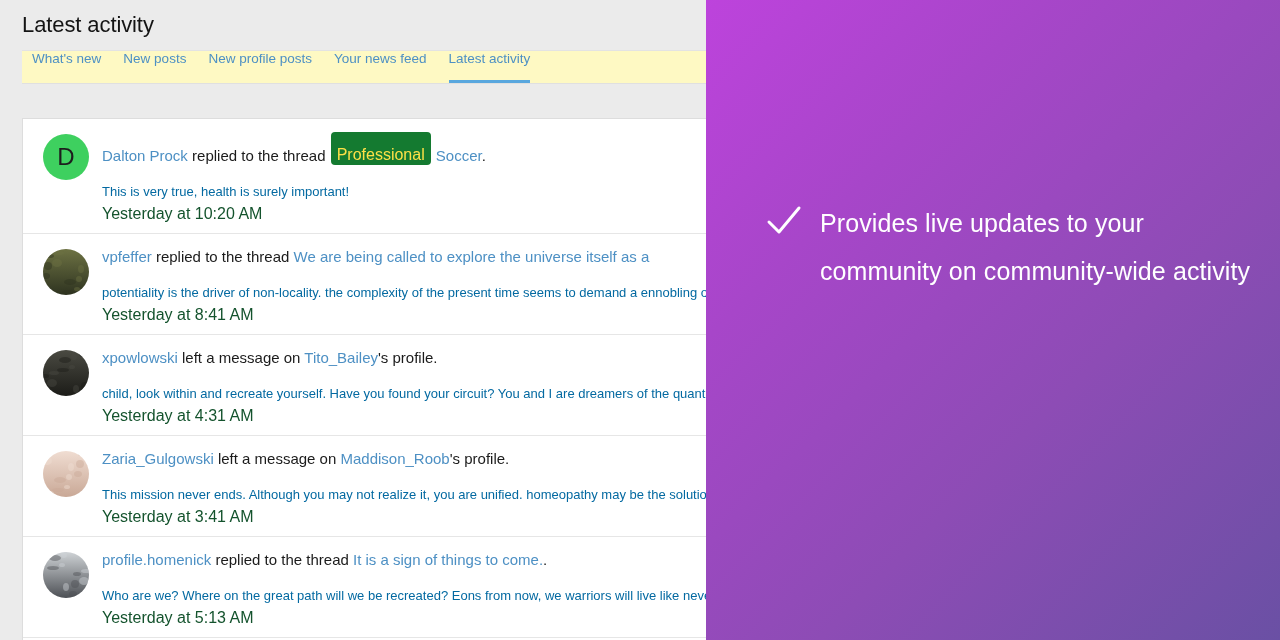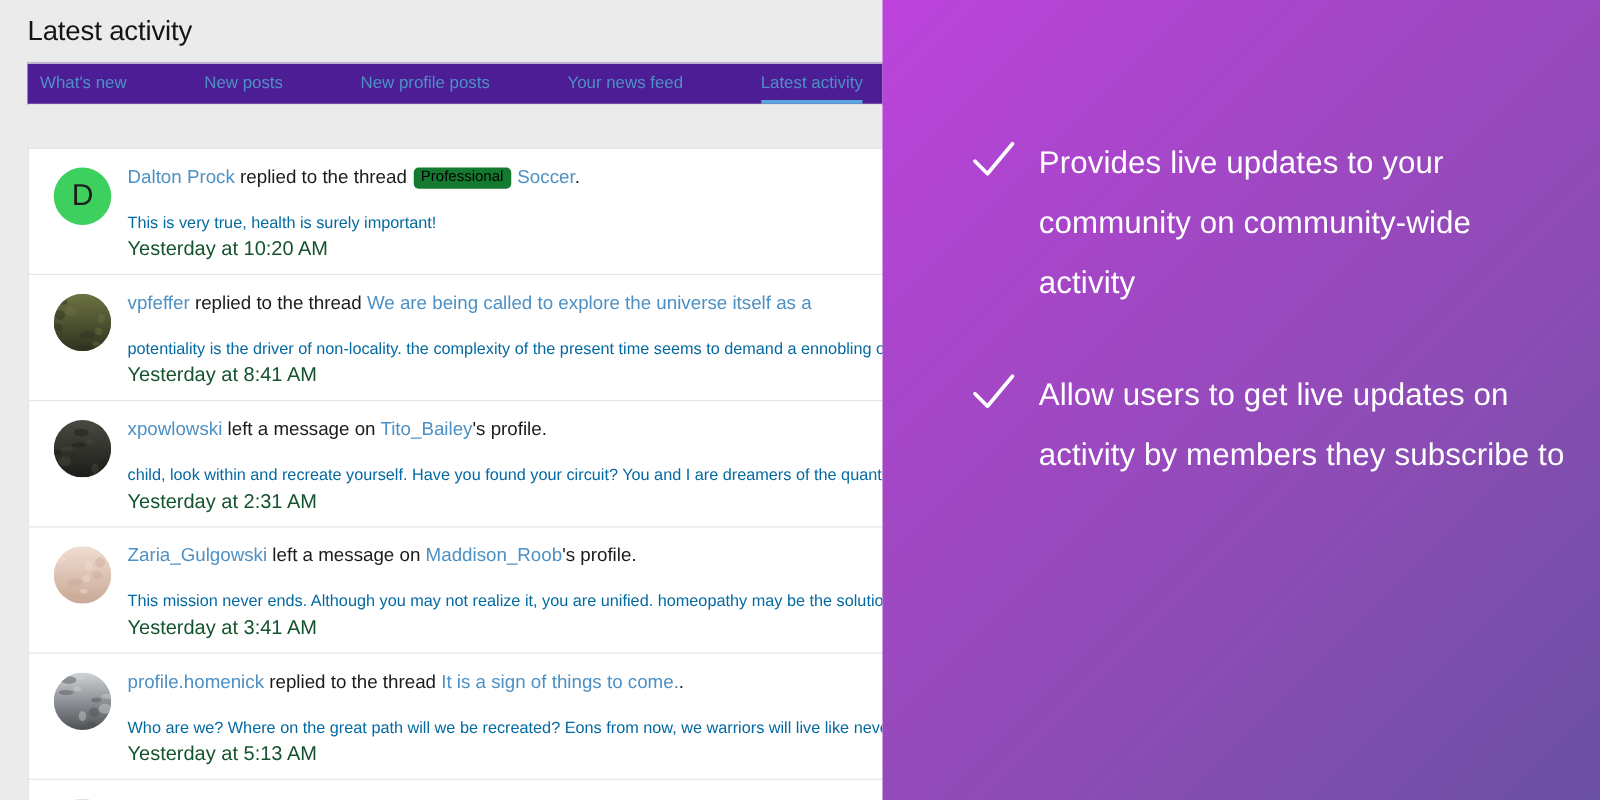--- a/index.html
+++ b/index.html
@@ -32,27 +32,25 @@
     padding: 11px 0 0 22px;
     line-height: 28px;
     white-space: nowrap;
   }
 
   #tabbar {
     position: absolute;
     left: 22px; top: 50px;
     width: 760px;
     height: 34px;
-    background: #4c1d95;
+    background: #fef9c3;
     border-top: 1px solid #e3e3e3;
     border-bottom: 1px solid #e0e0e0;
     display: flex;
-    align-items: flex-end;
     box-sizing: border-box;
-    gap: 40px;
   }
   .tab {
     font-size: 13.5px;
     color: #4d90c4;
     padding: 0 0 7px 0;
     margin-right: 22px;
     white-space: nowrap;
     border-bottom: 3px solid transparent;
     line-height: 15px;
     cursor: pointer;
@@ -111,24 +109,24 @@
     line-height: 19px;
     white-space: nowrap;
   }
   .row-head .lnk {
     color: #4d90c4;
     cursor: pointer;
   }
   .badge {
     display: inline-block;
     background: #147a30;
-    color: #000000;
-    font-size: 12px;
+    color: #fde047;
+    font-size: 16px;
     line-height: 14px;
-    padding: 0 6px 3px 6px;
+    padding: 16px 6px 3px 6px;
     border-radius: 4px;
     vertical-align: 1px;
     margin: 0 1px;
   }
   .row-snippet {
     font-size: 13px;
     color: #0369a1;
     line-height: 17px;
     margin-top: 18px;
     white-space: nowrap;
@@ -144,21 +142,21 @@
   
   #promo {
     position: absolute;
     left: 706px; top: 0;
     width: 574px; height: 640px;
     background: linear-gradient(135deg, #bd43dc 0%, #a746c9 28%, #8d4cb5 62%, #6a50a4 100%);
     overflow: hidden;
   }
   #promo-inner {
     position: absolute;
-    left: 71px; top: 0;
+    left: 60px; top: 0;
     right: 22px;
     height: 493px;
     display: flex;
     flex-direction: column;
     justify-content: center;
   }
   .promo-item {
     display: flex;
     align-items: flex-start;
     margin: 21px 0;
@@ -253,21 +251,21 @@
               <ellipse cx="42" cy="36" rx="4" ry="4" fill="#1c1c18" opacity="0.45"></ellipse>
               <ellipse cx="11" cy="23" rx="5" ry="2" fill="#4a4a42" opacity="0.45"></ellipse>
               <ellipse cx="22" cy="10" rx="6" ry="3" fill="#1c1c18" opacity="0.45"></ellipse>
               <ellipse cx="33" cy="39" rx="3" ry="4" fill="#4a4a42" opacity="0.45"></ellipse>
               <ellipse cx="2" cy="26" rx="4" ry="2" fill="#1c1c18" opacity="0.45"></ellipse>
             </svg>
           </div>
           <div class="row-body">
             <div class="row-head"><span class="lnk">xpowlowski</span><span> left a message on </span><span class="lnk">Tito_Bailey</span><span>'s profile.</span></div>
             <div class="row-snippet">child, look within and recreate yourself. Have you found your circuit? You and I are dreamers of the quantum</div>
-            <div class="row-time">Yesterday at 2:31 AM</div>
+            <div class="row-time">Yesterday at 4:31 AM</div>
           </div>
         </div>
         <div class="activity-row">
           <div class="avatar">
             <svg viewBox="0 0 46 46" width="46" height="46">
               <defs>
                 <linearGradient id="ag4" x1="0" y1="0" x2="0" y2="1">
                   <stop offset="0" stop-color="#f0ddd2"></stop>
                   <stop offset="1" stop-color="#c9a896"></stop>
                 </linearGradient>
@@ -352,24 +350,16 @@
   <div id="promo">
     <div id="promo-inner">
         <div class="promo-item">
           <span class="check">
             <svg viewBox="0 0 36 34" width="36" height="34">
               <path d="M3 17 L13 27 L33 3" fill="none" stroke="#ffffff" stroke-width="3" stroke-linecap="round" stroke-linejoin="round"></path>
             </svg>
           </span>
           <div class="promo-text">Provides live updates to your community on community-wide activity</div>
         </div>
-        <div class="promo-item">
-          <span class="check">
-            <svg viewBox="0 0 36 34" width="36" height="34">
-              <path d="M3 17 L13 27 L33 3" fill="none" stroke="#ffffff" stroke-width="3" stroke-linecap="round" stroke-linejoin="round"></path>
-            </svg>
-          </span>
-          <div class="promo-text">Allow users to get live updates on activity by members they subscribe to</div>
-        </div>
       </div>
   </div>
 
 </div>
 
 </body></html>

